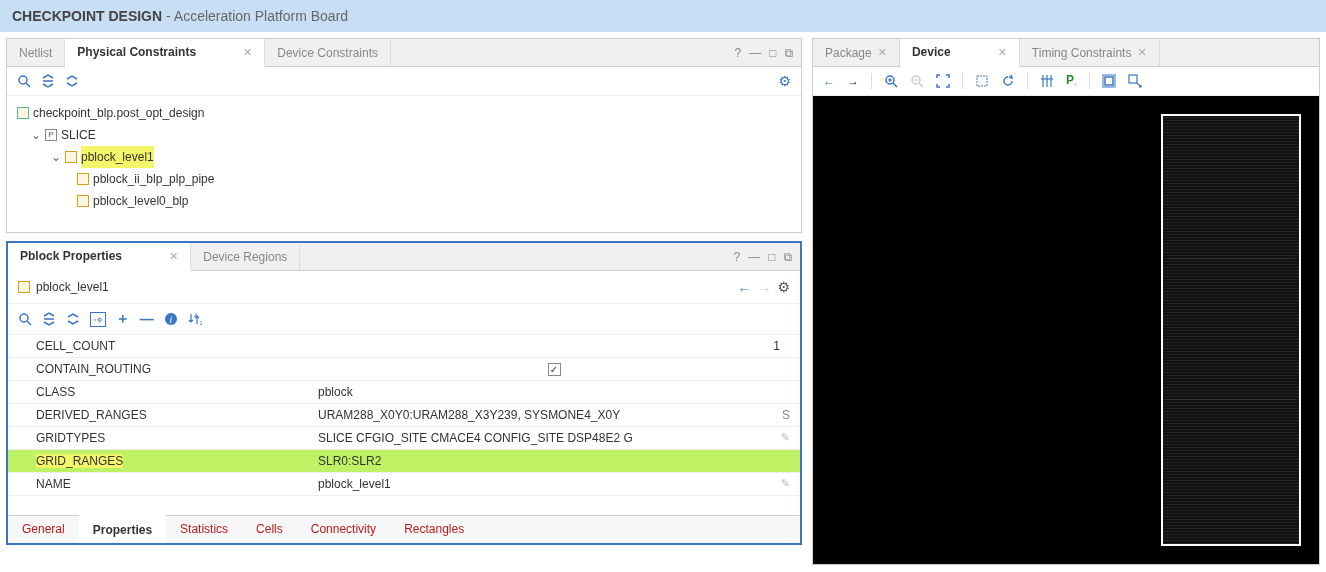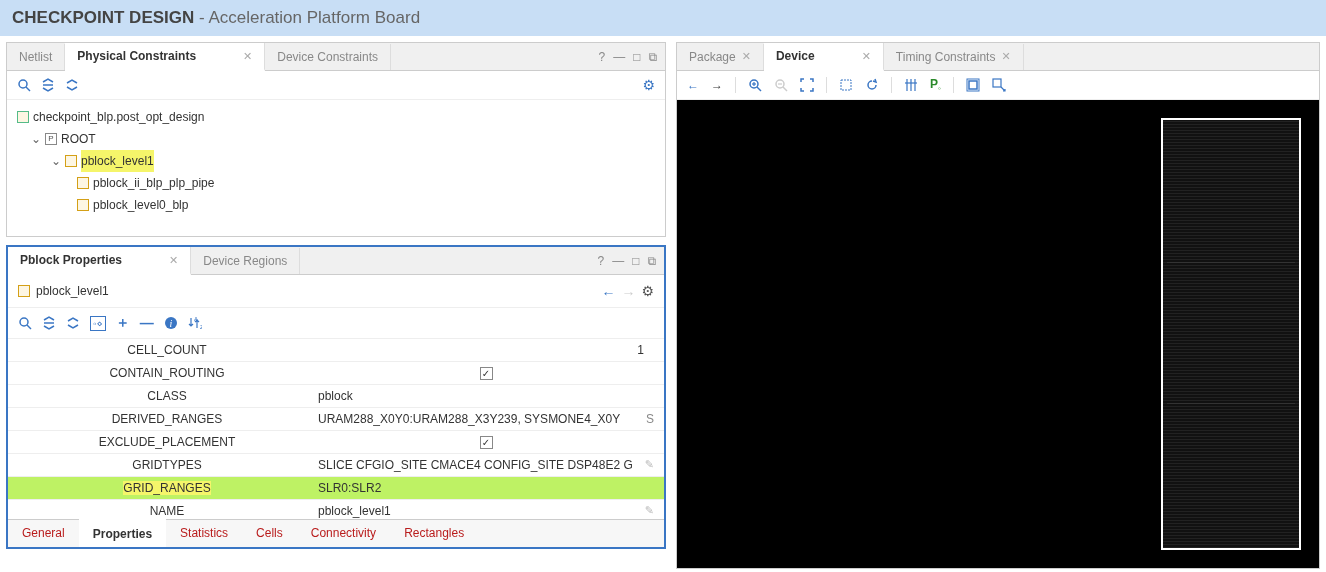--- a/index.html
+++ b/index.html
@@ -1,21 +1,21 @@
 <!DOCTYPE html>
 <html><head>
 <meta charset="utf-8">
 <style>
 * { box-sizing: border-box; margin: 0; padding: 0; }
 body { font-family: Arial, sans-serif; font-size: 12px; color: #333; background: #fff; }
-.header { background: #c8def5; padding: 8px 12px; font-size: 17px; }
+.header { background: #c8def5; padding: 8px 12px; font-size: 14px; }
 .header-title { font-weight: bold; color: #444; }
 .header-sub { color: #666; }
 .main-layout { display: flex; gap: 10px; padding: 6px; }
-.left-col { width: 660px; display: flex; flex-direction: column; gap: 8px; }
+.left-col { width: 796px; display: flex; flex-direction: column; gap: 8px; }
 .right-col { flex: 1; }
 .panel { border: 1px solid #ccc; background: #fff; }
 .panel.focused { border: 2px solid #3a76c4; }
 .tabs { display: flex; align-items: center; background: #f0f0f0; border-bottom: 1px solid #ccc; position: relative; height: 28px; }
 .tab { padding: 6px 12px; color: #888; cursor: pointer; border-right: 1px solid #ddd; background: #f0f0f0; display: flex; align-items: center; gap: 6px; }
 .tab.active { background: #fff; color: #333; font-weight: bold; border-bottom: 2px solid #fff; margin-bottom: -1px; gap: 47px; }
 .tab-close { color: #aaa; font-size: 11px; font-weight: normal; }
 .tabs-actions { margin-left: auto; display: flex; gap: 8px; padding-right: 8px; color: #888; }
 .tabs-actions span { cursor: pointer; }
 .toolbar { display: flex; align-items: center; padding: 6px 10px; gap: 10px; border-bottom: 1px solid #eee; }
@@ -29,21 +29,21 @@
 .tree-toggle { color: #666; width: 10px; display: inline-block; }
 .tree-icon { width: 12px; height: 12px; border: 1px solid #d4a017; background: #fdf6e3; display: inline-block; }
 .tree-icon.p { border-color: #888; background: #fff; font-size: 8px; text-align: center; line-height: 10px; color: #555; }
 .highlight { background: #f5f56a; }
 .props-header { padding: 8px 10px; display: flex; align-items: center; gap: 6px; border-bottom: 1px solid #eee; }
 .props-header .nav-btn { color: #3a76c4; font-size: 14px; cursor: pointer; }
 .props-header .nav-btn.disabled { color: #ccc; }
 .props-header .spacer { margin-left: auto; }
 .prop-table { width: 100%; border-collapse: collapse; }
 .prop-table td { padding: 4px 10px; border-bottom: 1px solid #eee; height: 21px; }
-.prop-table td:first-child { width: 300px; padding-left: 28px; text-align: center; }
+.prop-table td:first-child { width: 300px; padding-left: 28px; }
 .prop-table tr.selected { background: #bef264; }
 .prop-table tr.selected td:first-child span { background: #f5f56a; }
 .checkbox { width: 13px; height: 13px; border: 1px solid #888; display: inline-block; text-align: center; line-height: 11px; font-size: 10px; color: #333; background: #fff; }
 .edit-icon { float: right; color: #bbb; font-size: 11px; }
 .scroll-wrap { position: relative; height: 180px; overflow: hidden; }
 .scroll-content { height: 100%; overflow-y: auto; }
 .bottom-tabs { display: flex; border-top: 1px solid #ccc; background: #f7f7f7; }
 .bottom-tab { padding: 6px 14px; color: #b91c1c; cursor: pointer; }
 .bottom-tab.active { font-weight: bold; color: #333; background: #fff; border-top: 2px solid #fff; margin-top: -1px; }
 .device-view { background: #000; height: 468px; position: relative; }
@@ -103,21 +103,21 @@
         <span class="tb-btn tb-right">⚙</span>
       </div>
       <div class="tree">
         <div class="tree-item">
           <span class="tree-icon" style="border-color:#5b8;"></span>
           <span>checkpoint_blp.post_opt_design</span>
         </div>
         <div class="tree-item tree-indent-1">
           <span class="tree-toggle">⌄</span>
           <span class="tree-icon p">P</span>
-          <span>ROOT</span>
+          <span>SLICE</span>
         </div>
         <div class="tree-item tree-indent-2">
           <span class="tree-toggle">⌄</span>
           <span class="tree-icon"></span>
           <span class="highlight">pblock_level1</span>
         </div>
         <div class="tree-item tree-indent-3">
           <span class="tree-icon"></span>
           <span>pblock_ii_blp_plp_pipe</span>
         </div>
@@ -201,24 +201,20 @@
                 </tr>
             <tr>
                   <td><span>CLASS</span></td>
                   <td><span>pblock</span></td>
                 </tr>
             <tr>
                   <td><span>DERIVED_RANGES</span></td>
                   <td><span>URAM288_X0Y0:URAM288_X3Y239, SYSMONE4_X0Y</span> <span style="float:right;color:#888;">S</span></td>
                 </tr>
             <tr>
-                  <td><span>EXCLUDE_PLACEMENT</span></td>
-                  <td style="text-align:center;"><span class="checkbox">✓</span></td>
-                </tr>
-            <tr>
                   <td><span>GRIDTYPES</span></td>
                   <td><span>SLICE CFGIO_SITE CMACE4 CONFIG_SITE DSP48E2 G</span><span class="edit-icon">✎</span></td>
                 </tr>
             <tr class="selected">
                   <td><span>GRID_RANGES</span></td>
                   <td><span>SLR0:SLR2</span></td>
                 </tr>
             <tr>
                   <td><span>NAME</span></td>
                   <td><span>pblock_level1</span><span class="edit-icon">✎</span></td>

